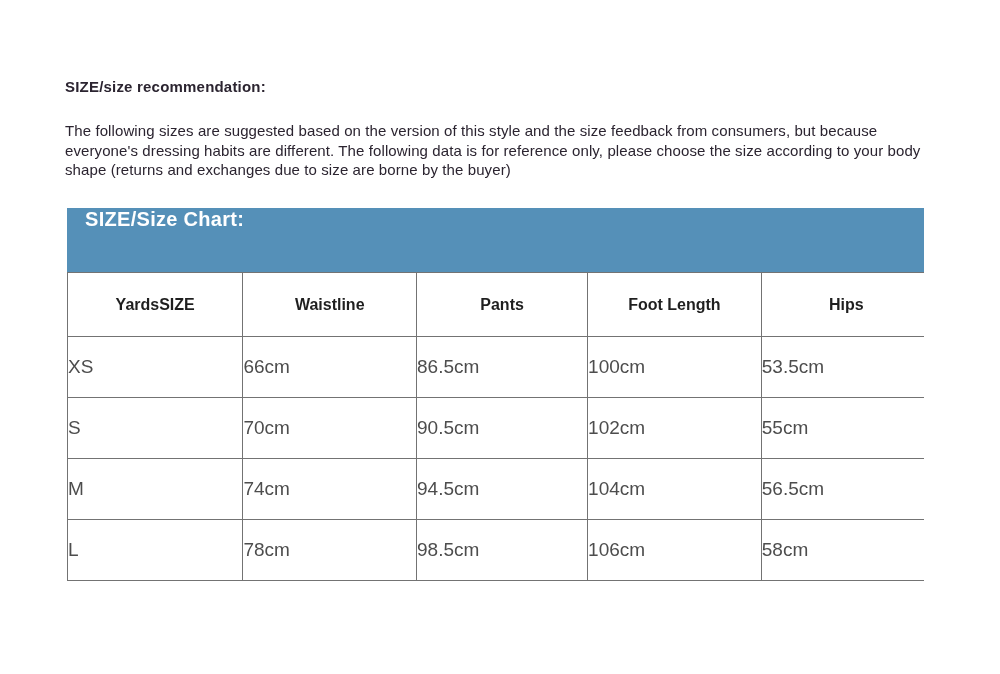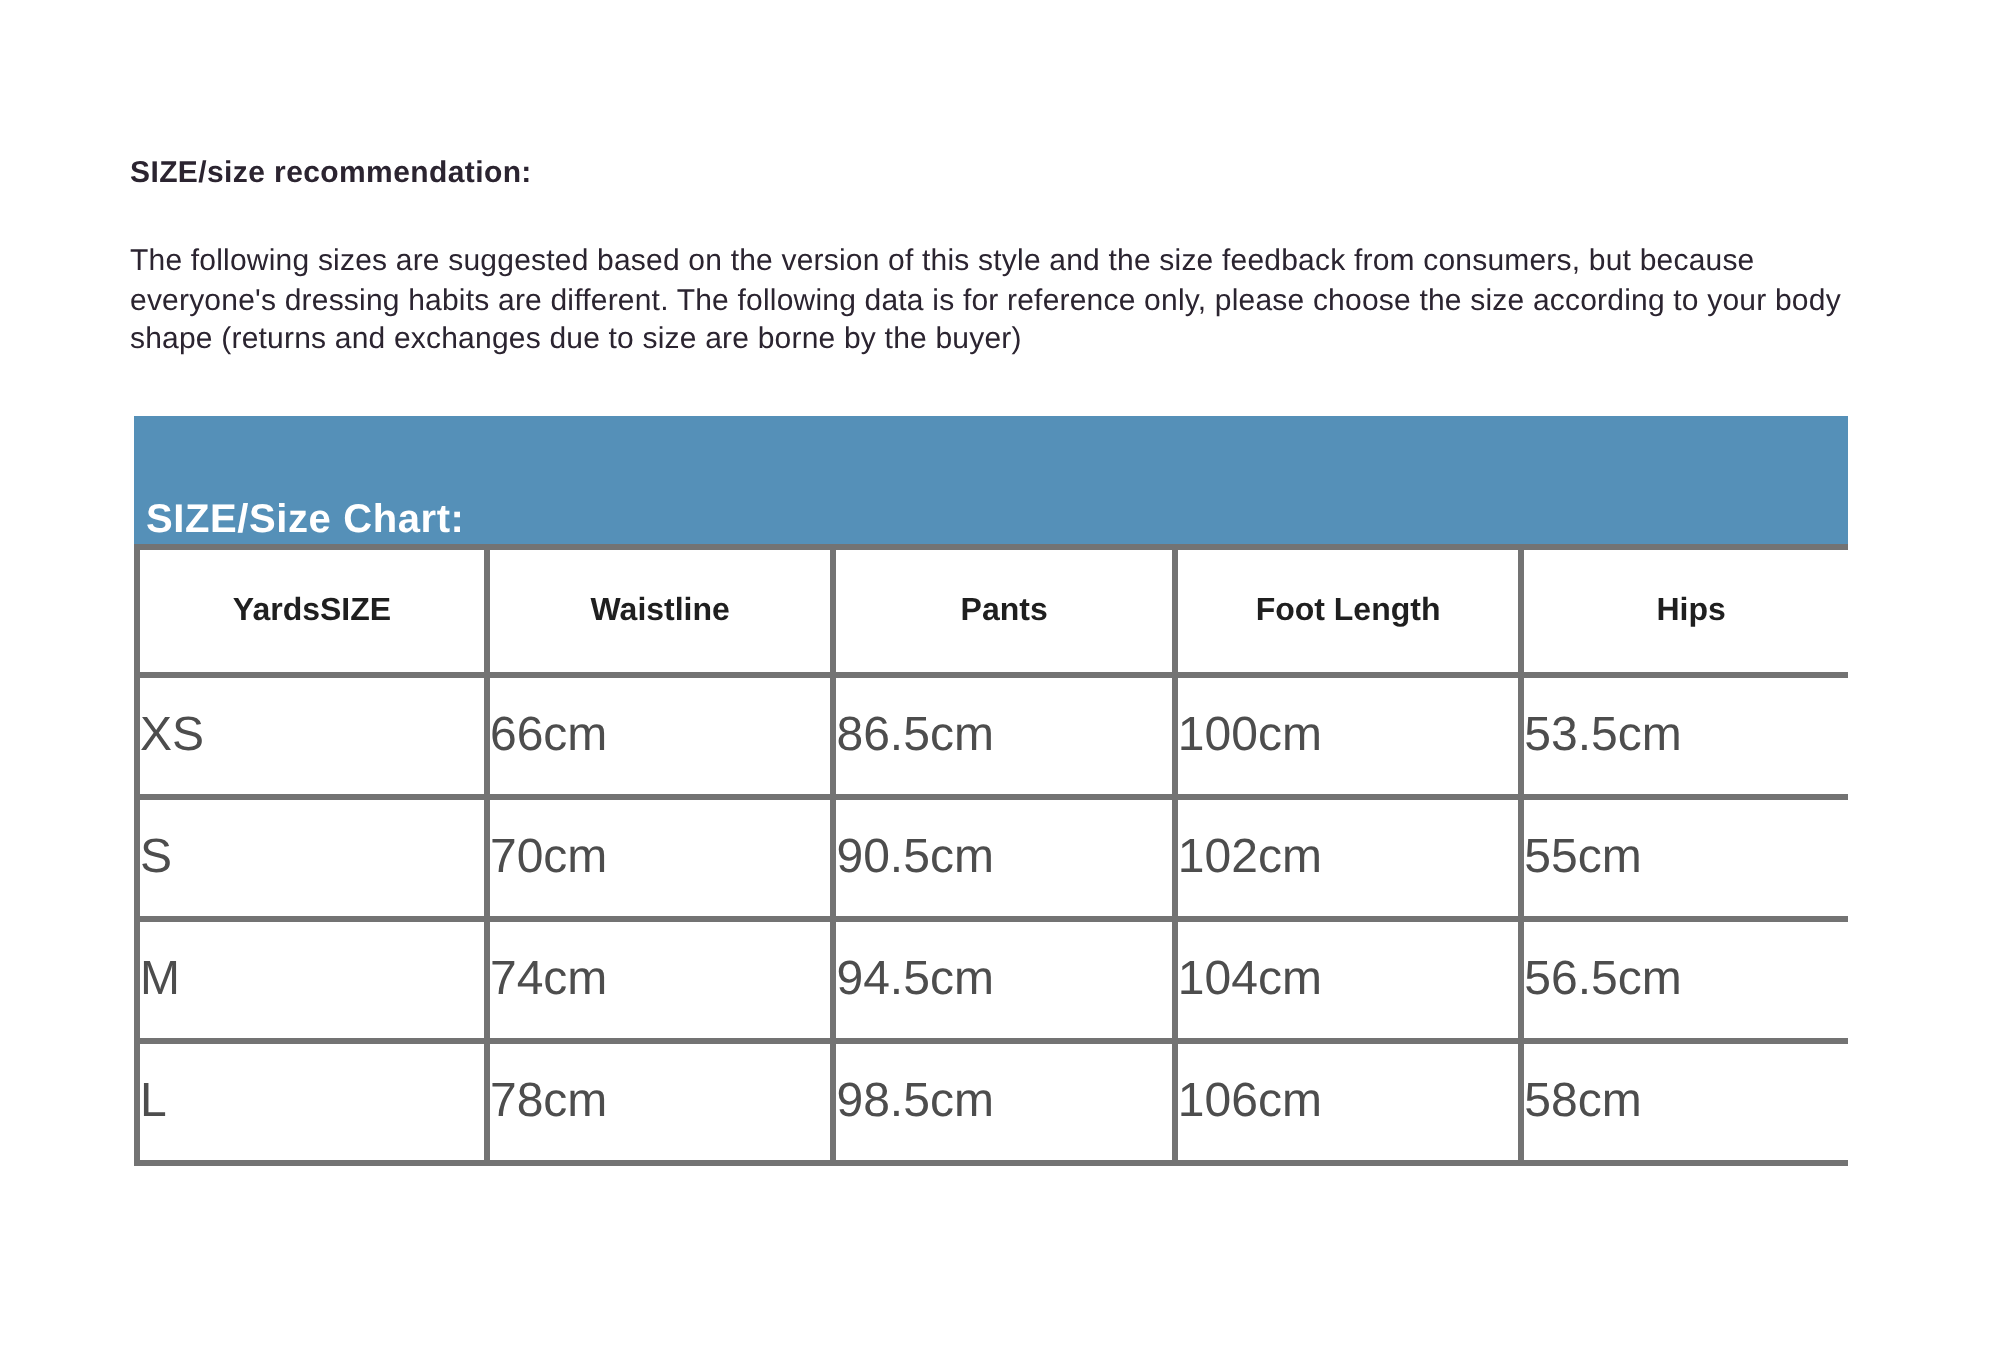--- a/index.html
+++ b/index.html
@@ -39,49 +39,49 @@
     position: absolute;
     left: 67px;
     top: 208px;
     width: 865px;
   }
   .chart-title-bar {
     width: 100%;
     height: 64px;
     background: #5590b8;
     display: flex;
-    align-items: flex-end;
-    padding-left: 6px;
+    align-items: flex-start;
+    padding-left: 18px;
   }
   .chart-title-bar span {
     color: #ffffff;
     font-size: 20px;
     font-weight: bold;
     letter-spacing: 0.3px;
   }
   table.size-table {
     width: 100%;
     border-collapse: collapse;
     table-layout: fixed;
     background: #ffffff;
   }
   table.size-table th,
   table.size-table td {
-    border: 3px solid #737373;
+    border: 1px solid #737373;
     vertical-align: middle;
   }
   table.size-table th {
     height: 64px;
     font-size: 16px;
     font-weight: bold;
     color: #1f1f1f;
   }
   table.size-table td {
     height: 61px;
-    font-size: 24px;
+    font-size: 19px;
     font-weight: normal;
     color: #4d4d4d;
     margin-top: 20px;
   }
 </style>
 </head>
 <body>
 
 <div class="page">
 

